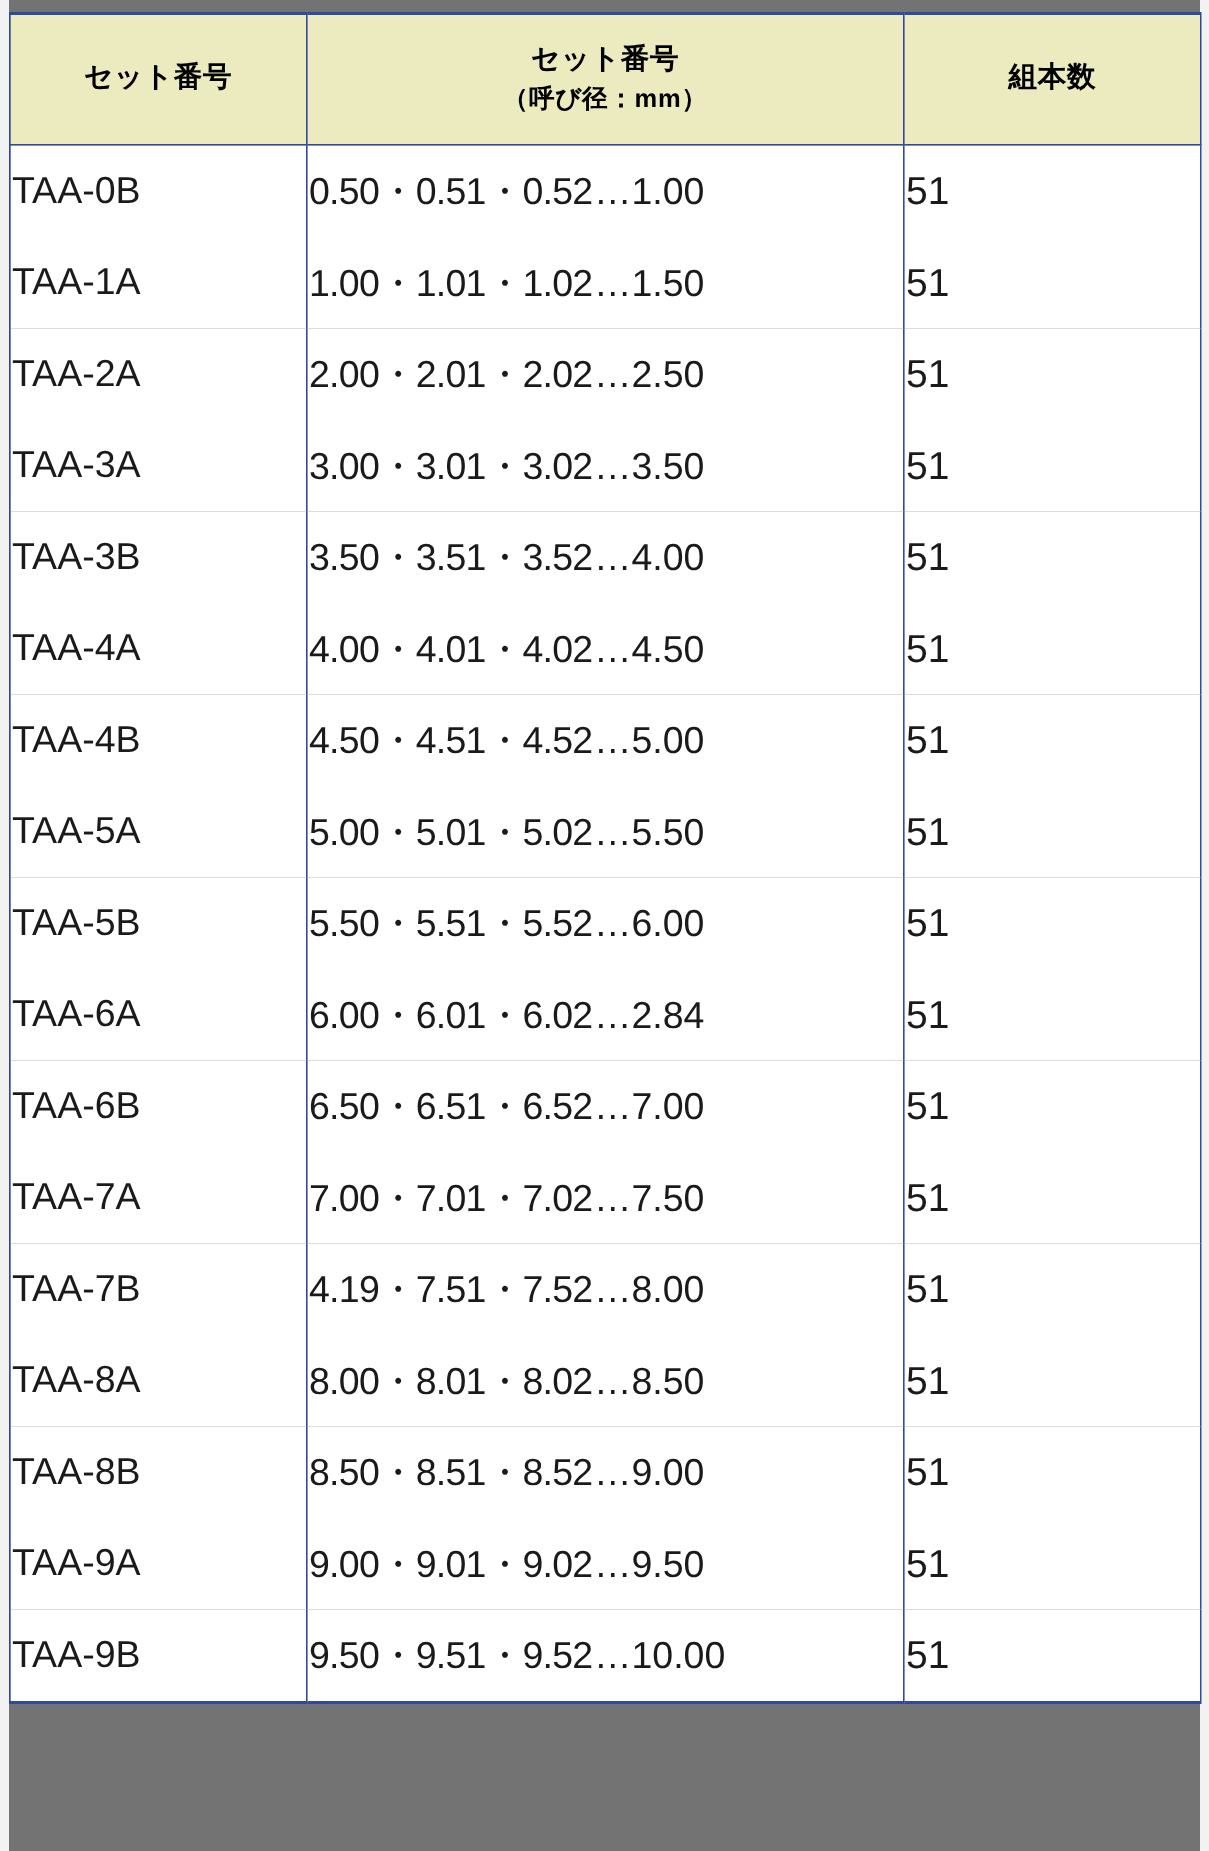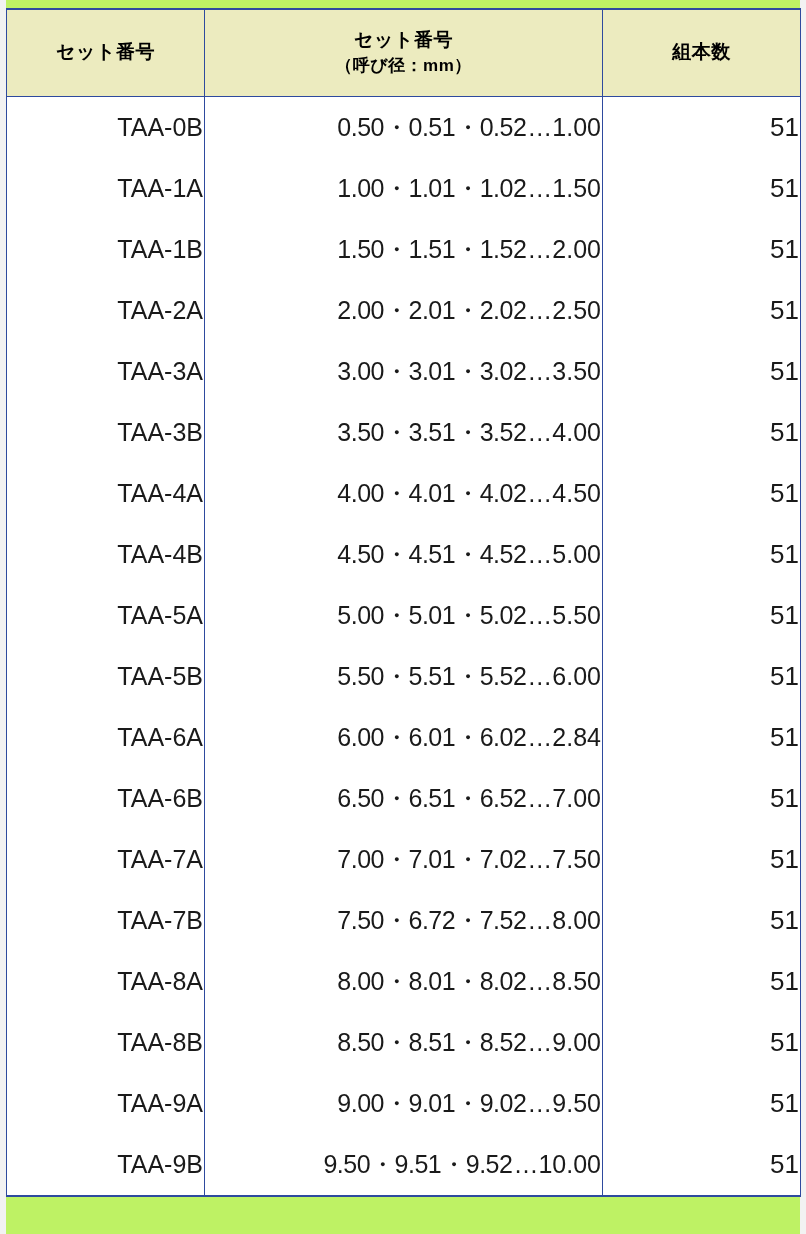--- a/index.html
+++ b/index.html
@@ -11,21 +11,21 @@
     width: 806px;
     height: 1234px;
     font-family: "Liberation Sans", "DejaVu Sans", sans-serif;
     color: #000000;
     overflow: hidden;
   }
   .page {
     position: relative;
     width: 806px;
     height: 1234px;
-    background: #bef264;
+    background: #737373;
     box-sizing: border-box;
   }
   table.gauge-table {
     position: absolute;
     left: 6px;
     top: 8px;
     width: 794px;
     border-collapse: collapse;
     table-layout: fixed;
   }
@@ -48,39 +48,39 @@
     letter-spacing: 0.5px;
   }
   thead th .line1 { display: block; font-size: 19px; }
   thead th .line2 { display: block; font-size: 17px; margin-top: 4px; }
 
   tbody td {
     border-left: 1px solid #2e4a9e;
     border-right: 1px solid #2e4a9e;
     border-top: none;
     border-bottom: none;
-    text-align: right;
+    text-align: left;
     vertical-align: middle;
     height: 59px;
     font-size: 25px;
     color: #1a1a1a;
     background: #ffffff;
     letter-spacing: 0px;
   }
   tbody tr:last-child td {
     border-bottom: 2px solid #2e4a9e;
   }
   td.cell-set {
     font-size: 25px;
   }
   td.cell-size {
     font-size: 25px;
     white-space: nowrap;
   }
-  td.cell-size .series { letter-spacing: -0.5px; margin-left: 10px; }
+  td.cell-size .series { letter-spacing: -0.5px; }
   td.cell-size .dots { letter-spacing: -1px; padding: 0 1px; }
   td.cell-size .last { }
   td.cell-count {
     font-size: 26px;
     margin-left: 16px;
   }
   
   .edge-left {
     position: absolute;
     left: 0; top: 0;
@@ -126,25 +126,20 @@
           <td class="cell-set">TAA-0B</td>
           <td class="cell-size"><span class="series">0.50・0.51・0.52</span><span class="dots">…</span><span class="last">1.00</span></td>
           <td class="cell-count">51</td>
         </tr>
         <tr>
           <td class="cell-set">TAA-1A</td>
           <td class="cell-size"><span class="series">1.00・1.01・1.02</span><span class="dots">…</span><span class="last">1.50</span></td>
           <td class="cell-count">51</td>
         </tr>
         <tr>
-          <td class="cell-set">TAA-1B</td>
-          <td class="cell-size"><span class="series">1.50・1.51・1.52</span><span class="dots">…</span><span class="last">2.00</span></td>
-          <td class="cell-count">51</td>
-        </tr>
-        <tr>
           <td class="cell-set">TAA-2A</td>
           <td class="cell-size"><span class="series">2.00・2.01・2.02</span><span class="dots">…</span><span class="last">2.50</span></td>
           <td class="cell-count">51</td>
         </tr>
         <tr>
           <td class="cell-set">TAA-3A</td>
           <td class="cell-size"><span class="series">3.00・3.01・3.02</span><span class="dots">…</span><span class="last">3.50</span></td>
           <td class="cell-count">51</td>
         </tr>
         <tr>
@@ -182,21 +177,21 @@
           <td class="cell-size"><span class="series">6.50・6.51・6.52</span><span class="dots">…</span><span class="last">7.00</span></td>
           <td class="cell-count">51</td>
         </tr>
         <tr>
           <td class="cell-set">TAA-7A</td>
           <td class="cell-size"><span class="series">7.00・7.01・7.02</span><span class="dots">…</span><span class="last">7.50</span></td>
           <td class="cell-count">51</td>
         </tr>
         <tr>
           <td class="cell-set">TAA-7B</td>
-          <td class="cell-size"><span class="series">7.50・6.72・7.52</span><span class="dots">…</span><span class="last">8.00</span></td>
+          <td class="cell-size"><span class="series">4.19・7.51・7.52</span><span class="dots">…</span><span class="last">8.00</span></td>
           <td class="cell-count">51</td>
         </tr>
         <tr>
           <td class="cell-set">TAA-8A</td>
           <td class="cell-size"><span class="series">8.00・8.01・8.02</span><span class="dots">…</span><span class="last">8.50</span></td>
           <td class="cell-count">51</td>
         </tr>
         <tr>
           <td class="cell-set">TAA-8B</td>
           <td class="cell-size"><span class="series">8.50・8.51・8.52</span><span class="dots">…</span><span class="last">9.00</span></td>

